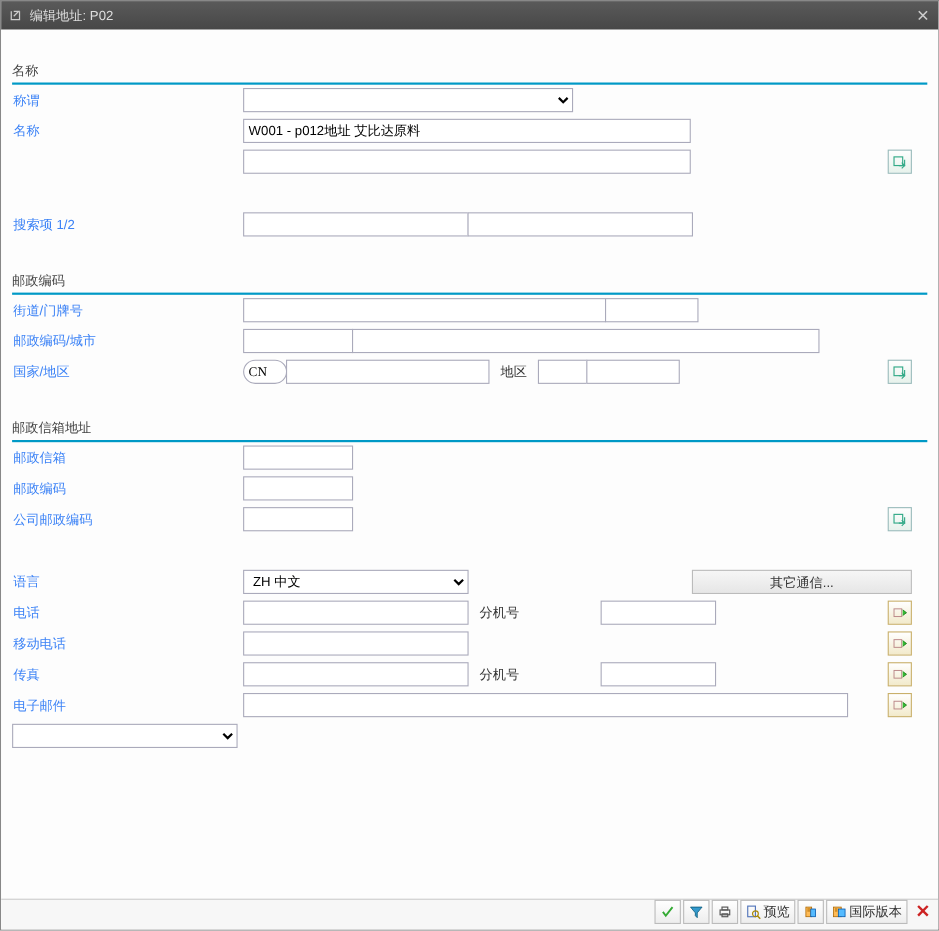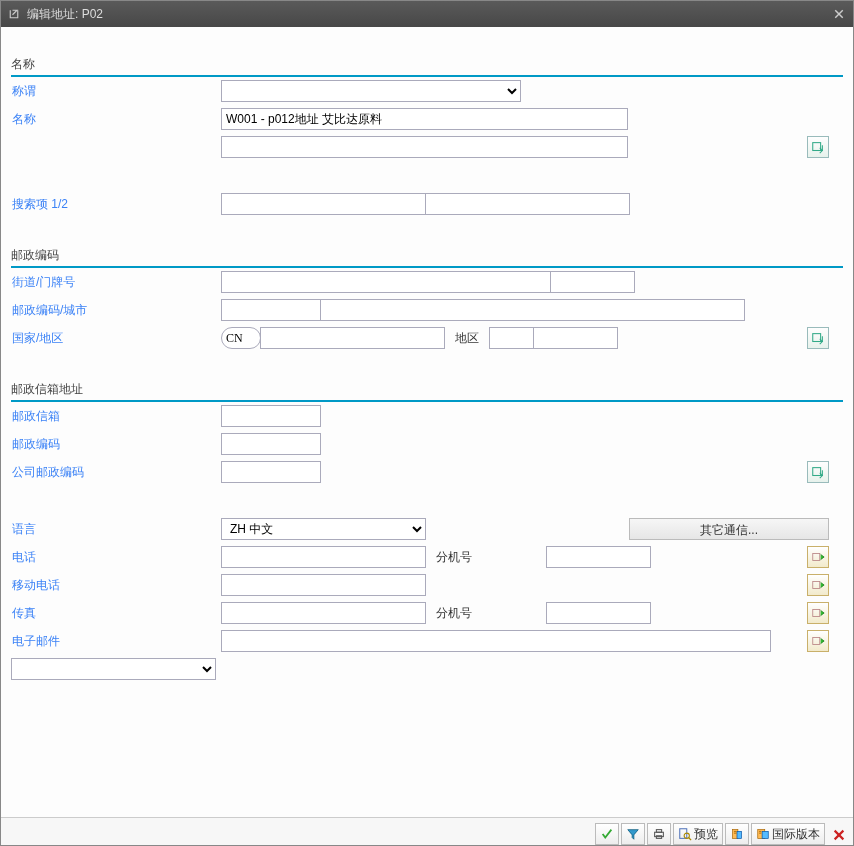--- a/index.html
+++ b/index.html
@@ -111,21 +111,21 @@
     flex-shrink: 0;
     margin-left: 4px;
   }
   .btn-arrow-out svg { width: 14px; height: 14px; }
   .footer {
     position: absolute;
     bottom: 0; left: 0; right: 0;
     height: 28px;
     border-top: 1px solid #ccc;
     display: flex;
-    align-items: flex-end;
+    align-items: flex-start;
     justify-content: flex-end;
     padding: 0 4px;
     background: #f7f7f7;
     gap: 2px;
   }
   .ft-btn {
     height: 22px;
     min-width: 24px;
     border: 1px solid #bbb;
     background: linear-gradient(#fff,#ededed);

